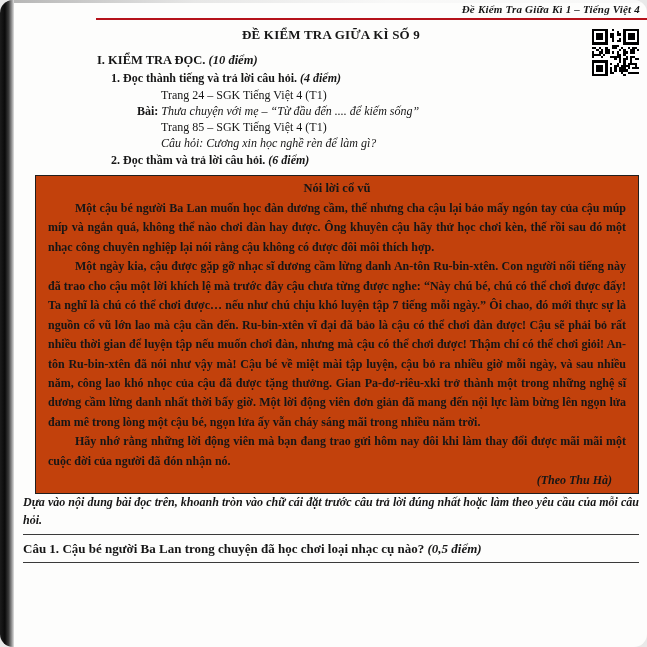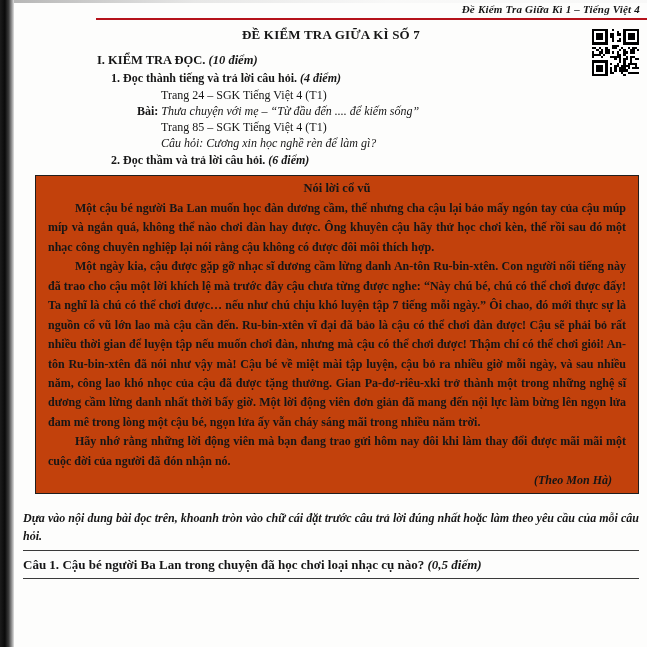--- a/index.html
+++ b/index.html
@@ -4,21 +4,21 @@
 <style>
   * { margin:0; padding:0; box-sizing:border-box; }
   html,body { width:647px; height:647px; }
   body {
     font-family:"Liberation Serif", serif;
     background:#e9e9e9;
     overflow:hidden;
   }
   .page {
     position:relative; width:647px; height:647px;
-    background:#fdfdfc; color:#161616; overflow:hidden;
+    background:#fdfdfc; color:#161616; overflow:hidden;border-radius:13px;
   }
   .scan-edge {
     position:absolute; left:0; top:0; bottom:0; width:14px; z-index:6;
     background:linear-gradient(90deg,#1c1c1c 0%, #0a0a0a 35%, #3c3c3c 62%, #9a9a9a 85%, #e2e2e2 100%);
   }
   .scan-top {
     position:absolute; left:0; top:0; right:0; height:3px; z-index:5;
     background:linear-gradient(90deg,#2a2a2a, #bdbdbd 30%, #efefef 60%);
     opacity:.35;
   }
@@ -52,21 +52,21 @@
     border:1.5px solid #1f1f1f;
     padding:5px 12px 3px 12px;
     background:#c2410c;
   }
   .story-title { text-align:center; font-weight:bold; font-size:12.5px; margin-bottom:3px; }
   .story-p {
     font-size:12px; line-height:1.62; text-align:justify; text-indent:27px;font-weight:bold;
   }
   .story-attr { text-align:right; font-weight:bold; font-style:italic; font-size:12px; padding:2px 14px 2px 0; }
   .instruction {
-    margin-top:16px; font-weight:bold; font-style:italic; font-size:12px;
+    margin-top:0; font-weight:bold; font-style:italic; font-size:12px;
     line-height:1.45; text-align:justify;
   }
   .sep { border:0; border-top:1.3px solid #3a3a3a; margin-top:5px; }
   .question { font-weight:bold; font-size:13px; margin-top:6px; }
 </style>
 </head>
 <body>
 
 <div class="page">
 
@@ -88,40 +88,40 @@
         <rect x="16" y="2" width="3" height="3" fill="#000"></rect>
       <rect x="0" y="14" width="7" height="7" fill="#000"></rect>
         <rect x="1" y="15" width="5" height="5" fill="#fff"></rect>
         <rect x="2" y="16" width="3" height="3" fill="#000"></rect>
       <path id="qr-cells" fill="#000" d="M9,0h1v1h-1zM11,1h1v1h-1zM8,2h1v1h-1zM9,2h1v1h-1zM11,2h1v1h-1zM12,2h1v1h-1zM8,3h1v1h-1zM9,3h1v1h-1zM9,4h1v1h-1zM12,4h1v1h-1zM9,5h1v1h-1zM11,5h1v1h-1zM12,5h1v1h-1zM9,7h1v1h-1zM10,7h1v1h-1zM11,7h1v1h-1zM0,8h1v1h-1zM1,8h1v1h-1zM3,8h1v1h-1zM6,8h1v1h-1zM9,8h1v1h-1zM10,8h1v1h-1zM13,8h1v1h-1zM16,8h1v1h-1zM18,8h1v1h-1zM19,8h1v1h-1zM2,9h1v1h-1zM4,9h1v1h-1zM6,9h1v1h-1zM7,9h1v1h-1zM12,9h1v1h-1zM14,9h1v1h-1zM17,9h1v1h-1zM18,9h1v1h-1zM20,9h1v1h-1zM0,10h1v1h-1zM3,10h1v1h-1zM4,10h1v1h-1zM6,10h1v1h-1zM7,10h1v1h-1zM9,10h1v1h-1zM11,10h1v1h-1zM14,10h1v1h-1zM15,10h1v1h-1zM17,10h1v1h-1zM18,10h1v1h-1zM0,11h1v1h-1zM1,11h1v1h-1zM2,11h1v1h-1zM3,11h1v1h-1zM5,11h1v1h-1zM11,11h1v1h-1zM12,11h1v1h-1zM14,11h1v1h-1zM0,12h1v1h-1zM4,12h1v1h-1zM8,12h1v1h-1zM9,12h1v1h-1zM10,12h1v1h-1zM11,12h1v1h-1zM12,12h1v1h-1zM15,12h1v1h-1zM17,12h1v1h-1zM18,12h1v1h-1zM10,13h1v1h-1zM12,13h1v1h-1zM14,13h1v1h-1zM15,13h1v1h-1zM17,13h1v1h-1zM19,13h1v1h-1zM20,13h1v1h-1zM12,14h1v1h-1zM14,14h1v1h-1zM17,14h1v1h-1zM8,15h1v1h-1zM11,15h1v1h-1zM14,15h1v1h-1zM16,15h1v1h-1zM17,15h1v1h-1zM18,15h1v1h-1zM19,15h1v1h-1zM10,16h1v1h-1zM11,16h1v1h-1zM13,16h1v1h-1zM14,16h1v1h-1zM15,16h1v1h-1zM16,16h1v1h-1zM19,16h1v1h-1zM8,17h1v1h-1zM10,17h1v1h-1zM12,17h1v1h-1zM13,17h1v1h-1zM14,17h1v1h-1zM16,17h1v1h-1zM18,17h1v1h-1zM19,17h1v1h-1zM20,17h1v1h-1zM8,18h1v1h-1zM10,18h1v1h-1zM12,18h1v1h-1zM13,18h1v1h-1zM14,18h1v1h-1zM15,18h1v1h-1zM8,19h1v1h-1zM9,19h1v1h-1zM13,19h1v1h-1zM16,19h1v1h-1zM17,19h1v1h-1zM18,19h1v1h-1zM19,19h1v1h-1zM20,19h1v1h-1zM14,20h1v1h-1z"></path>
     </svg>
   </div>
 
   <div class="content">
 
-    <div class="exam-title">ĐỀ KIỂM TRA GIỮA KÌ SỐ 7</div>
+    <div class="exam-title">ĐỀ KIỂM TRA GIỮA KÌ SỐ 9</div>
 
     <div class="sec-heading"><span>I. KIỂM TRA ĐỌC. </span><span class="pts">(10 điểm)</span></div>
 
     <div class="part-heading"><span>1.  Đọc thành tiếng và trả lời câu hỏi. </span><span class="pts">(4 điểm)</span></div>
 
     <div class="row-trang">Trang 24 –  SGK Tiếng Việt 4 (T1)</div>
 
     <div class="row-bai"><span class="lbl-b">Bài: </span><span class="ital">Thưa chuyện với mẹ – “Từ đầu đến .... để kiếm sống”</span></div>
     <div class="row-trang">Trang 85 –  SGK Tiếng Việt 4 (T1)</div>
     <div class="row-cauhoi"><span>Câu hỏi: </span><span>Cương xin học nghề rèn để làm gì?</span></div>
 
     <div class="part-heading"><span>2.  Đọc thầm và trả lời câu hỏi. </span><span class="pts">(6 điểm)</span></div>
 
     <div class="story-box">
       <div class="story-title">Nói lời cổ vũ</div>
       <p class="story-p">Một cậu bé người Ba Lan muốn học đàn dương cầm, thế nhưng cha cậu lại bảo mấy ngón tay của cậu múp míp và ngắn quá, không thể nào chơi đàn hay được. Ông khuyên cậu hãy thử học chơi kèn, thế rồi sau đó một nhạc công chuyên nghiệp lại nói rằng cậu không có được đôi môi thích hợp.</p>
       <p class="story-p">Một ngày kia, cậu được gặp gỡ nhạc sĩ dương cầm lừng danh An-tôn Ru-bin-xtên. Con người nổi tiếng này đã trao cho cậu một lời khích lệ mà trước đây cậu chưa từng được nghe: “Này chú bé, chú có thể chơi được đấy! Ta nghĩ là chú có thể chơi được… nếu như chú chịu khó luyện tập 7 tiếng mỗi ngày.” Ôi chao, đó mới thực sự là nguồn cổ vũ lớn lao mà cậu cần đến. Ru-bin-xtên vĩ đại đã bảo là cậu có thể chơi đàn được! Cậu sẽ phải bỏ rất nhiều thời gian để luyện tập nếu muốn chơi đàn, nhưng mà cậu có thể chơi được! Thậm chí có thể chơi giỏi! An-tôn Ru-bin-xtên đã nói như vậy mà! Cậu bé về miệt mài tập luyện, cậu bỏ ra nhiều giờ mỗi ngày, và sau nhiều năm, công lao khó nhọc của cậu đã được tặng thưởng. Gian Pa-đơ-riêu-xki trở thành một trong những nghệ sĩ dương cầm lừng danh nhất thời bấy giờ. Một lời động viên đơn giản đã mang đến nội lực làm bừng lên ngọn lửa đam mê trong lòng một cậu bé, ngọn lửa ấy vẫn cháy sáng mãi trong nhiều năm trời.</p>
       <p class="story-p">Hãy nhớ rằng những lời động viên mà bạn đang trao gửi hôm nay đôi khi làm thay đổi được mãi mãi một cuộc đời của người đã đón nhận nó.</p>
-      <div class="story-attr">(Theo Mon Hà)</div>
+      <div class="story-attr">(Theo Thu Hà)</div>
     </div>
 
     <div class="instruction">Dựa vào nội dung bài đọc trên, khoanh tròn vào chữ cái đặt trước câu trả lời đúng nhất hoặc làm theo yêu cầu của mỗi câu hỏi.</div>
 
     <hr class="sep">
 
     <div class="question"><span>Câu 1. </span><span>Cậu bé người Ba Lan trong chuyện đã học chơi loại nhạc cụ nào? </span><span class="pts">(0,5 điểm)</span></div>
 
     <hr class="sep">
 

